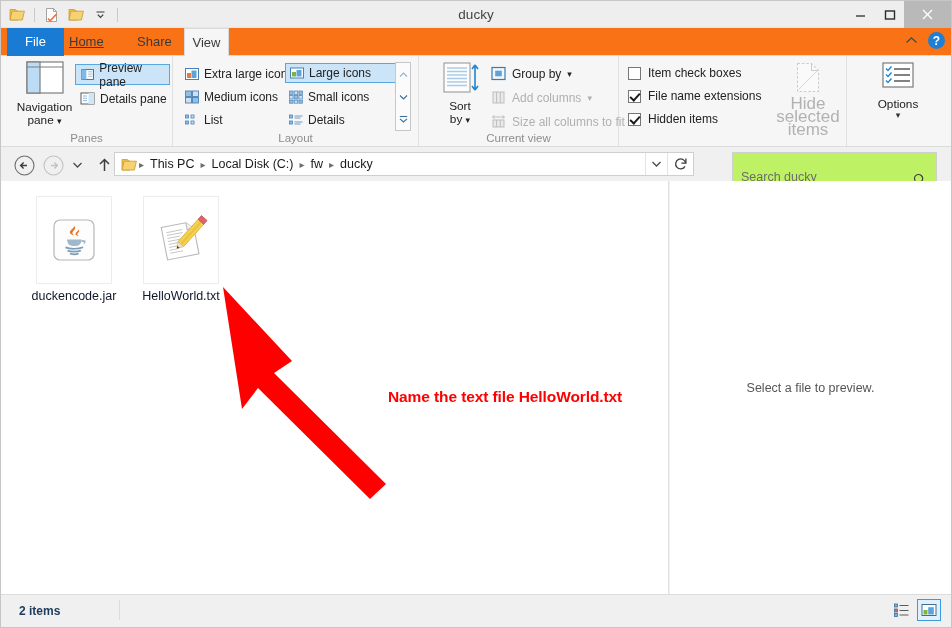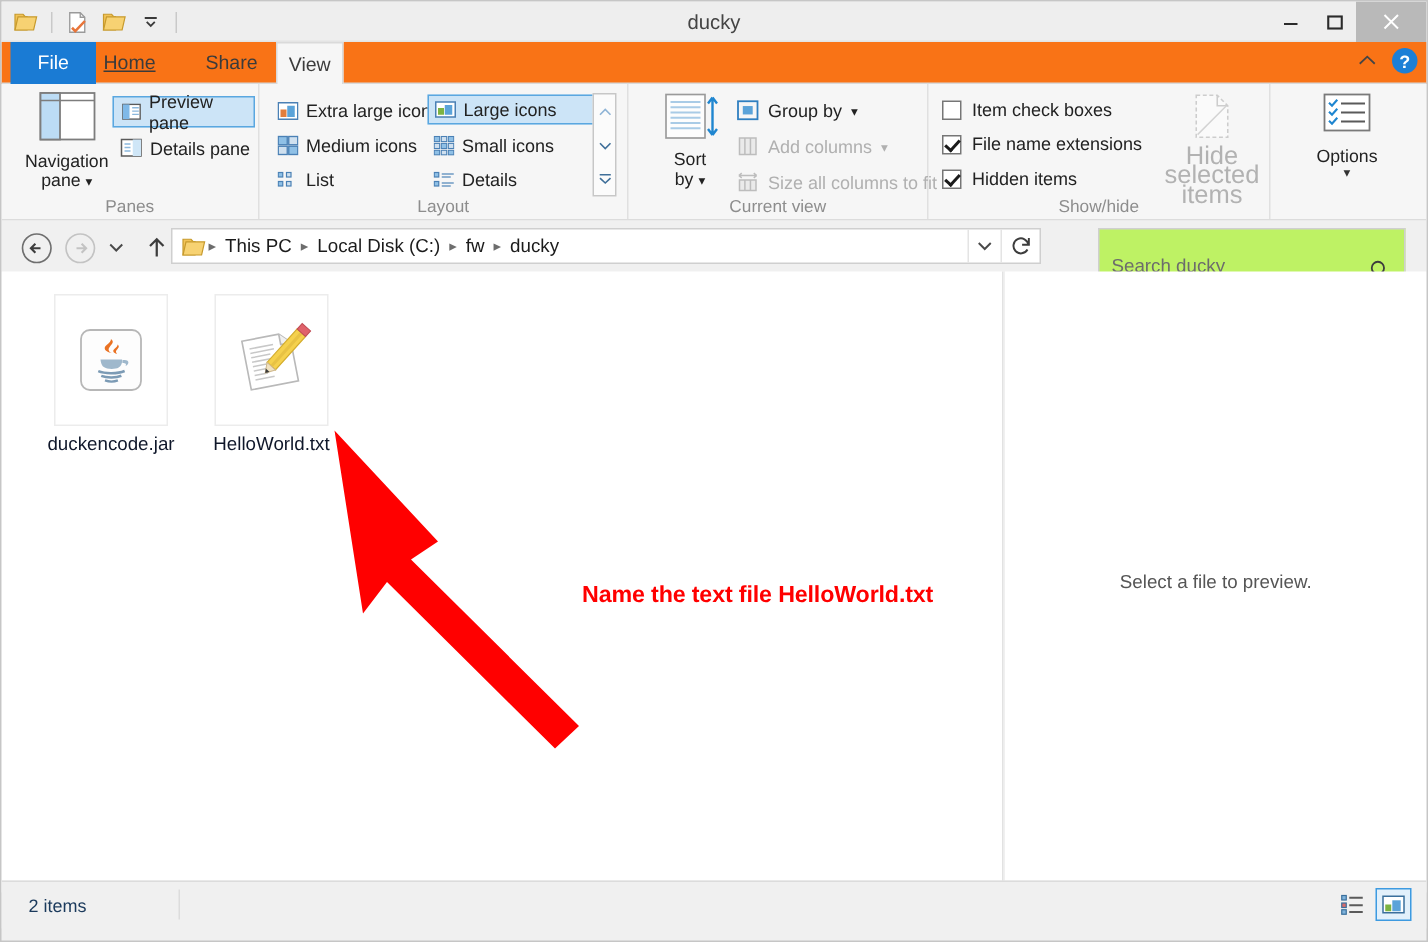--- a/index.html
+++ b/index.html
@@ -314,24 +314,25 @@
   .annot-text {
     position: absolute; left: 387px; top: 387px;
     font-size: 15.5px; font-weight: bold;
     color: #ff0000;
     letter-spacing: -0.1px;
     white-space: nowrap;
   }
 
   
   .statusbar {
-    position: absolute; bottom: 8px; left: 0;
+    position: absolute; bottom: 1px; left: 0;
     width: 950px; height: 32px;
     background: #f0f0f0;
     border-top: 1px solid #dcdcdc;
+    font-weight: bold;
   }
   .status-count {
     position: absolute; left: 18px; top: 9px;
     font-size: 12px; color: #1b3a5c;
   }
   .status-sep {
     position: absolute; left: 118px; top: 5px;
     width: 1px; height: 20px; background: #dcdcdc;
   }
   .viewbtns {
@@ -586,21 +587,20 @@
         <svg width="40" height="40" viewBox="0 0 40 40">
           <path d="M8 4h16l8 8v24H8z" fill="#fafafa" stroke="#cdcdcd" stroke-width="1.2" stroke-dasharray="3 2"></path>
           <path d="M24 4v8h8" fill="none" stroke="#cdcdcd" stroke-width="1.2"></path>
           <path d="M9 34L31 12" stroke="#d3d3d3" stroke-width="1.1"></path>
         </svg>
         <div class="hs-label">
           <span>Hide selected</span><br>
           <span>items</span>
         </div>
       </div>
-      <div class="rgroup-title">Show/hide</div>
     </div>
 
     <div class="rgroup g-options">
       <div class="opt-btn">
         <svg width="38" height="34" viewBox="0 0 38 34">
           <rect x="4" y="3" width="30" height="24" fill="#fff" stroke="#7a7a7a" stroke-width="1.2"></rect>
           <path d="M15 9h16M15 15h16M15 21h16" stroke="#5a5a5a" stroke-width="1.3"></path>
           <path d="M7 8.5l2 2 3.5-4M7 14.5l2 2 3.5-4M7 20.5l2 2 3.5-4" fill="none" stroke="#1f86d0" stroke-width="1.4"></path>
         </svg>
         <div class="opt-label">

